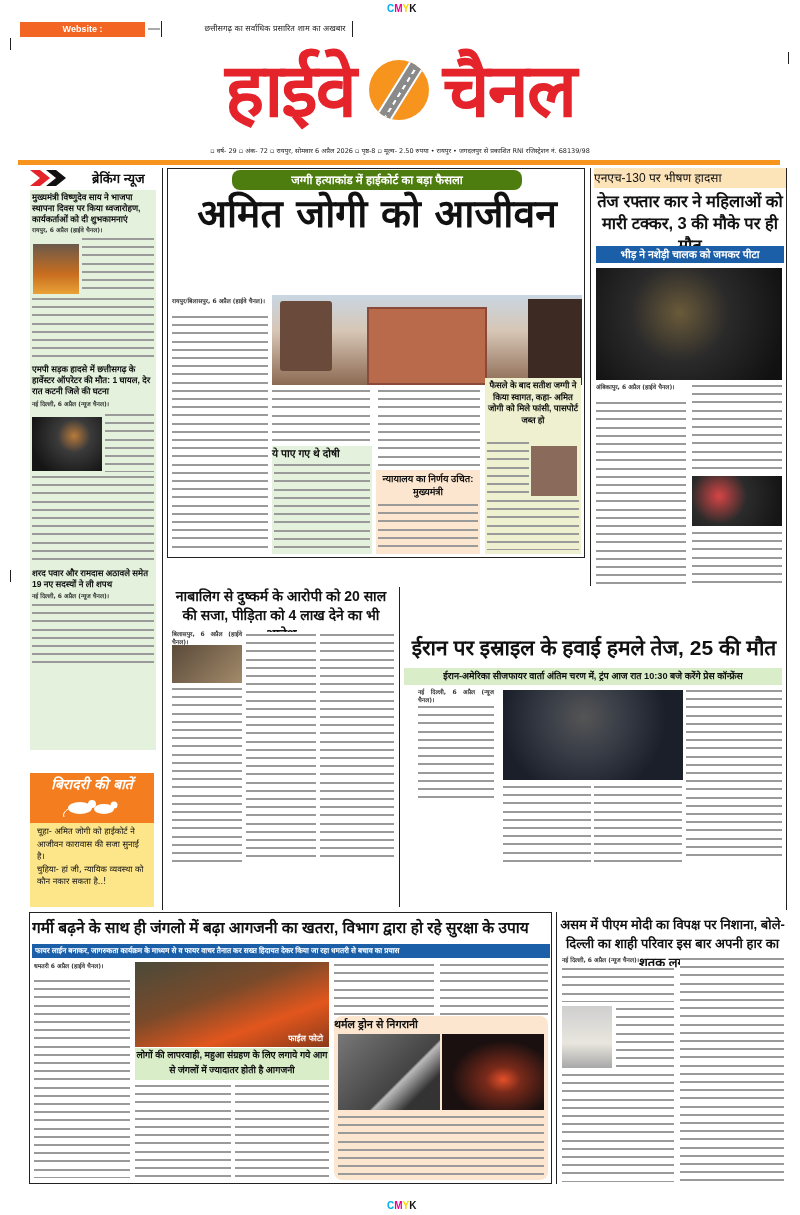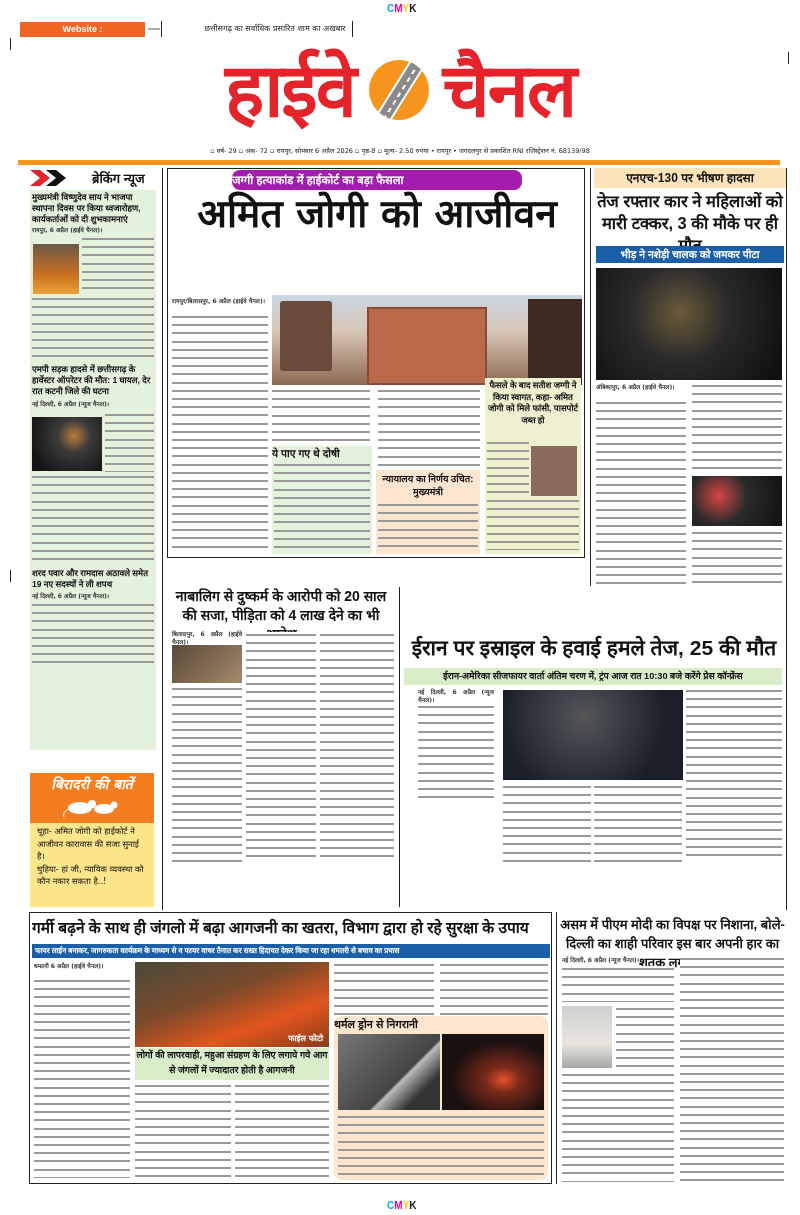--- a/index.html
+++ b/index.html
@@ -17,21 +17,21 @@
 .logo-road::after{content:"";position:absolute;left:6px;top:0;width:2px;height:100%;background:repeating-linear-gradient(#fff 0 5px,transparent 5px 9px)}
 .meta{left:120px;top:146px;width:560px;font-size:6.5px;text-align:center;color:#222}
 .orange-rule{left:18px;top:160px;width:762px;height:5px;background:#f7941d}
 .col{font-size:6px;line-height:8.2px;color:#333;text-align:justify}
 .hl{font-family:"Liberation Sans",sans-serif;font-weight:bold;color:#111}
 .green{background:#e3f1dd}
 .peach{background:#fde6cf}
 .photo{background:#555;overflow:hidden}
 .sep{background:#222}
 .boxed{border:1px solid #222}
-.redpill{background:#a21caf;color:#fff;border-radius:8px;font-family:"Liberation Sans",sans-serif;font-weight:bold;}
+.redpill{background:#4d7c0f;color:#fff;border-radius:8px;font-family:"Liberation Sans",sans-serif;font-weight:bold;text-align:center}
 .bluebar{background:#1b5fa8;color:#fff;font-family:"Liberation Sans",sans-serif;font-weight:bold;text-align:center}
 .lines{background:repeating-linear-gradient(#fff 0 2px,#9a9a9a 2px 4px,#fff 4px 8.2px)}
 .lines-g{background:repeating-linear-gradient(#e3f1dd 0 2px,#9a9a9a 2px 4px,#e3f1dd 4px 8.2px)}
 .lines-p{background:repeating-linear-gradient(#fde6cf 0 2px,#9a9a9a 2px 4px,#fde6cf 4px 8.2px)}
 .lines-y{background:repeating-linear-gradient(#eef0cf 0 2px,#9a9a9a 2px 4px,#eef0cf 4px 8.2px)}
 .crop{width:1px;height:12px;background:#222}
 </style>
 </head>
 <body>
 
@@ -117,21 +117,21 @@
   <div class="hl" style="font-size:9.5px;text-align:center;line-height:13px;padding:2px">न्यायालय का निर्णय उचित: मुख्यमंत्री</div>
   <div class="lines-p" style="margin:2px;height:46px"></div>
 </div>
 <div class="abs" style="left:485px;top:378px;width:96px;height:176px;background:#eef0cf">
   <div class="hl" style="font-size:8.5px;text-align:center;line-height:11.5px;padding:2px">फैसले के बाद सतीश जग्गी ने किया स्वागत, कहा- अमित जोगी को मिले फांसी, पासपोर्ट जब्त हो</div>
   <div style="position:absolute;left:46px;top:68px;width:46px;height:50px;background:#8a6a5a"></div>
   <div class="lines-y" style="position:absolute;left:2px;top:62px;width:42px;height:56px"></div>
   <div class="lines-y" style="position:absolute;left:2px;top:120px;width:92px;height:52px"></div>
 </div>
 
-<div class="abs" style="left:594px;top:168px;width:192px;height:20px;background:#fde3b8;text-align:center;font-family:'Liberation Sans',sans-serif;font-weight:bold;font-size:12px;line-height:20px">एनएच-130 पर भीषण हादसा</div>
+<div class="abs" style="left:594px;top:168px;width:192px;height:20px;background:#fde3b8;font-family:'Liberation Sans',sans-serif;font-weight:normal;font-size:12px;line-height:20px">एनएच-130 पर भीषण हादसा</div>
 <div class="abs hl" style="left:594px;top:190px;width:192px;text-align:center;font-size:16.5px;line-height:22px">तेज रफ्तार कार ने महिलाओं को मारी टक्कर, 3 की मौके पर ही मौत</div>
 <div class="abs bluebar" style="left:596px;top:246px;width:188px;height:17px;font-size:10.5px;line-height:17px">भीड़ ने नशेड़ी चालक को जमकर पीटा</div>
 <div class="abs photo" style="left:596px;top:268px;width:186px;height:112px;background:radial-gradient(circle at 45% 40%,#6a5a3a 0,#2a2a2a 40%,#111 90%)"></div>
 <div class="abs col" style="left:596px;top:383px;width:90px;font-weight:bold">अंबिकापुर, 6 अप्रैल (हाईवे चैनल)।</div>
 <div class="abs lines" style="left:596px;top:400px;width:90px;height:186px"></div>
 <div class="abs lines" style="left:692px;top:383px;width:90px;height:90px"></div>
 <div class="abs photo" style="left:692px;top:476px;width:90px;height:50px;background:radial-gradient(circle at 30% 40%,#d64545 0,#2b2b2b 40%,#151515 90%)"></div>
 <div class="abs lines" style="left:692px;top:530px;width:90px;height:56px"></div>
 
 <div class="abs hl" style="left:168px;top:587px;width:226px;text-align:center;font-size:14px;line-height:19px">नाबालिग से दुष्कर्म के आरोपी को 20 साल की सजा, पीड़िता को 4 लाख देने का भी आदेश</div>

